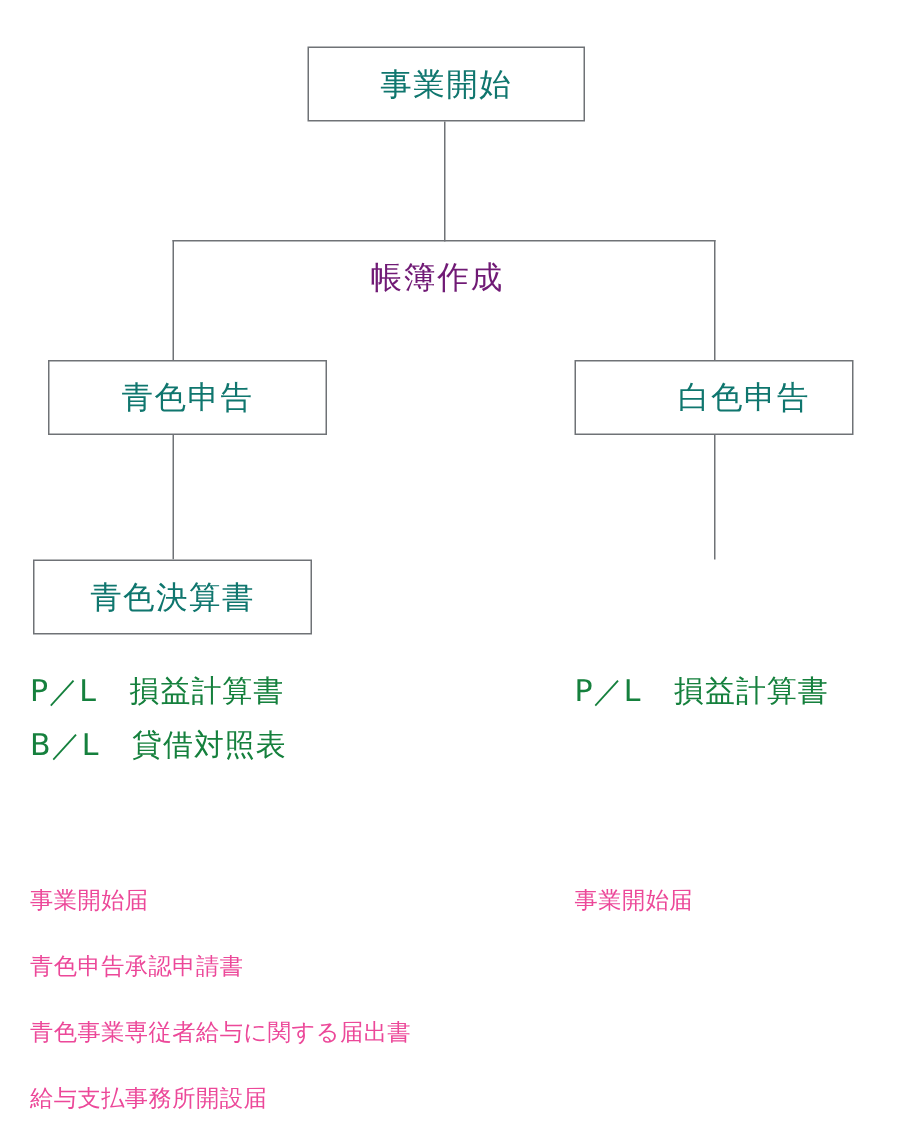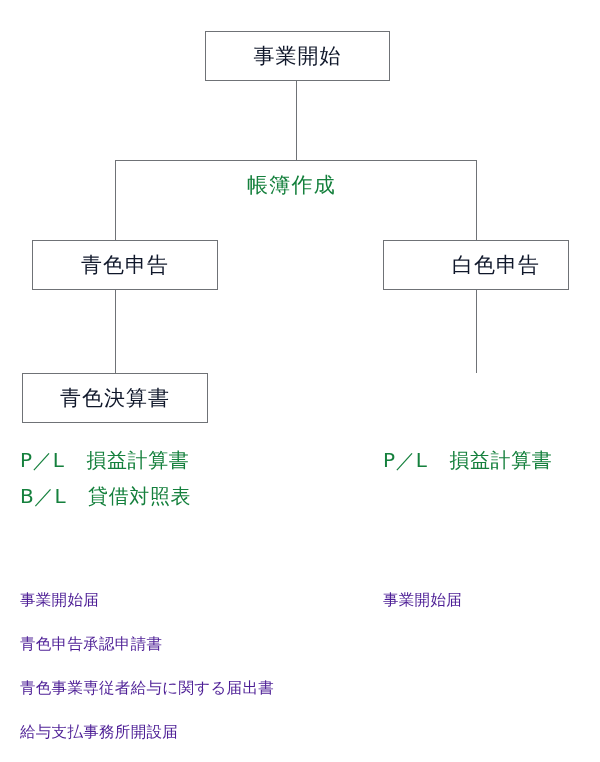--- a/index.html
+++ b/index.html
@@ -19,60 +19,60 @@
     overflow: hidden;
   }
   .node-box {
     position: absolute;
     box-sizing: border-box;
     border: 1.4px solid #6f7276;
     background: #ffffff;
     display: flex;
     align-items: center;
     justify-content: center;
-    color: #0f172a;
+    color: #0f766e;
     letter-spacing: 0.06em;
   }
   .node-label {
     font-size: 21px;
     line-height: 1;
     white-space: nowrap;
   }
   .connector {
     position: absolute;
     background: #6f7276;
   }
   .v-line { width: 1.4px; }
   .h-line { height: 1.4px; }
   .branch-caption {
     position: absolute;
     font-size: 21px;
     letter-spacing: 0.06em;
-    color: #15803d;
+    color: #701a75;
     white-space: nowrap;
   }
   .doc-line {
     position: absolute;
     font-size: 20px;
     letter-spacing: 0.03em;
     color: #15803d;
     white-space: nowrap;
   }
   .doc-line .code {
     letter-spacing: 0.02em;
   }
   .doc-line .gap {
     display: inline-block;
     width: 22px;
   }
   .form-item {
     position: absolute;
     font-size: 15.5px;
     letter-spacing: 0.02em;
-    color: #4c1d95;
+    color: #ec4899;
     white-space: nowrap;
   }
 </style>
 </head>
 <body>
 
 <div id="canvas">
 
   <div class="node-box" style="left:205px; top:31px; width:185px; height:50px;">
     <span class="node-label">事業開始</span>

